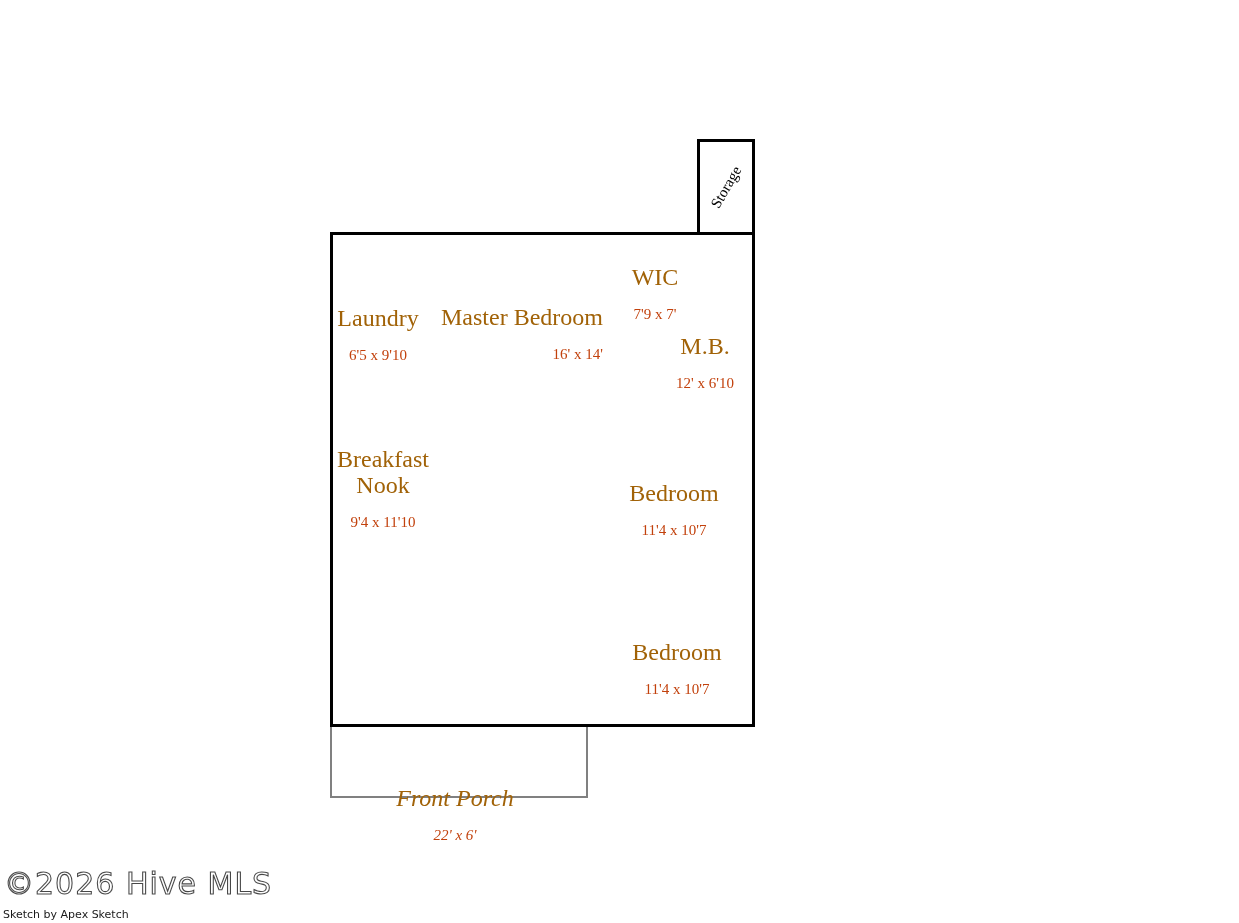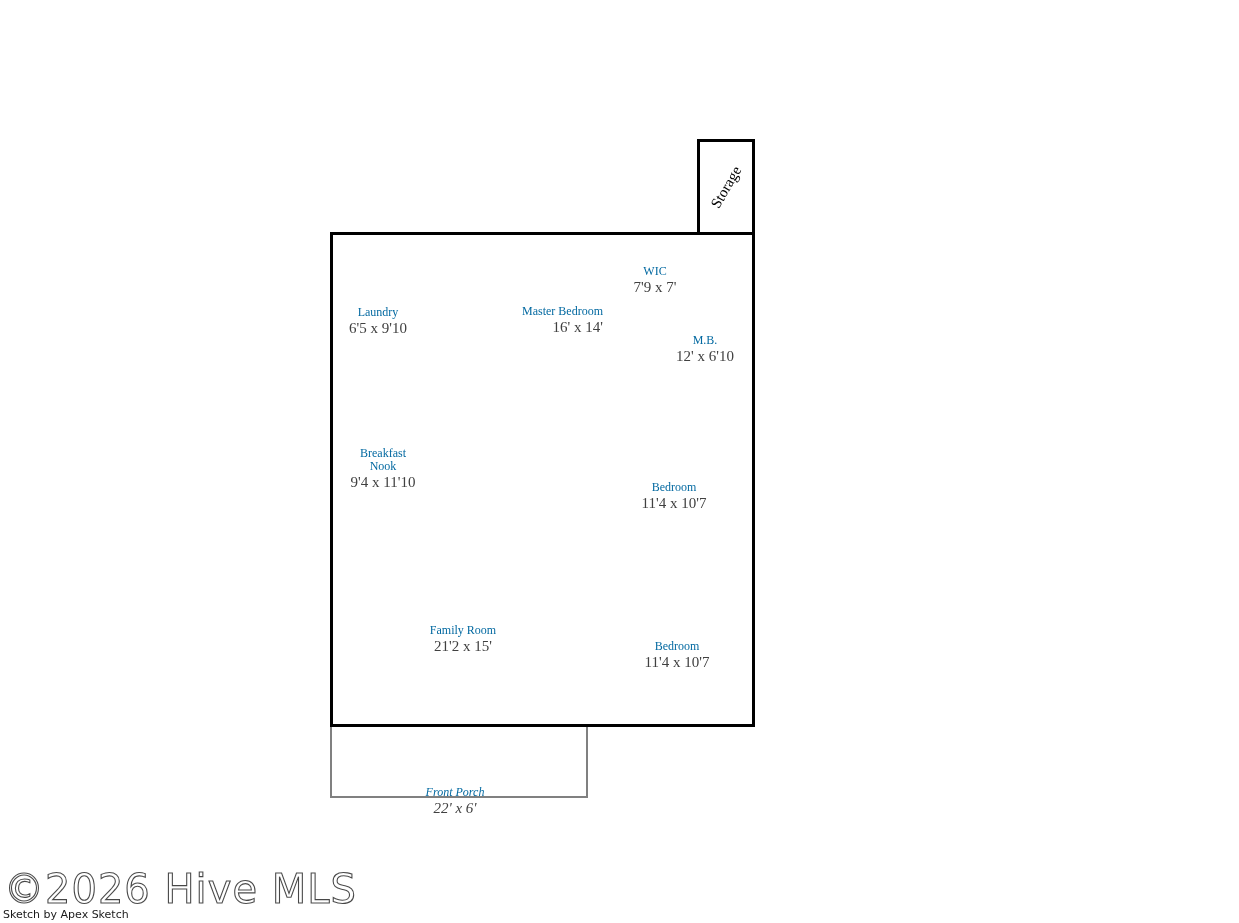--- a/index.html
+++ b/index.html
@@ -47,48 +47,48 @@
 
   
   .room {
     position: absolute;
     text-align: center;
     white-space: nowrap;
     line-height: 1.08;
   }
   .room .rname {
     display: block;
-    color: #0369a1;
-    font-size: 12px;
+    color: #a16207;
+    font-size: 24px;
   }
   .room .rdim {
     display: block;
-    color: #404040;
+    color: #c2410c;
     font-size: 15px;
-    margin-top: 1px;
+    margin-top: 15px;
   }
 
   .room-storage {
     position: absolute;
     transform: rotate(-60deg);
     transform-origin: center center;
     white-space: nowrap;
   }
   .room-storage .rname {
     color: #000000;
     font-size: 15px;
   }
 
   
   #watermark {
     position: absolute;
     left: 4px;
     top: 866px;
     font-family: "DejaVu Sans", sans-serif;
-    font-size: 40px;
+    font-size: 30px;
     letter-spacing: 1px;
     color: rgba(255,255,255,0.05);
     -webkit-text-stroke: 1.1px rgba(25,25,25,0.80);
     white-space: nowrap;
   }
   #credit {
     position: absolute;
     left: 3px;
     top: 908px;
     font-family: "DejaVu Sans", sans-serif;
@@ -137,24 +137,20 @@
     <span class="rname">Nook</span>
     <span class="rdim">9'4 x 11'10</span>
   </div>
 
 
   <div class="room" style="left:604px; top:481px; width:140px;">
     <span class="rname">Bedroom</span>
     <span class="rdim">11'4 x 10'7</span>
   </div>
 
-  <div class="room" style="left:383px; top:624px; width:160px;">
-    <span class="rname">Family Room</span>
-    <span class="rdim">21'2 x 15'</span>
-  </div>
 
   <div class="room" style="left:607px; top:640px; width:140px;">
     <span class="rname">Bedroom</span>
     <span class="rdim">11'4 x 10'7</span>
   </div>
 
   <div class="room" style="left:375px; top:786px; width:160px;font-style:italic;">
     <span class="rname">Front Porch</span>
     <span class="rdim">22' x 6'</span>
   </div>

